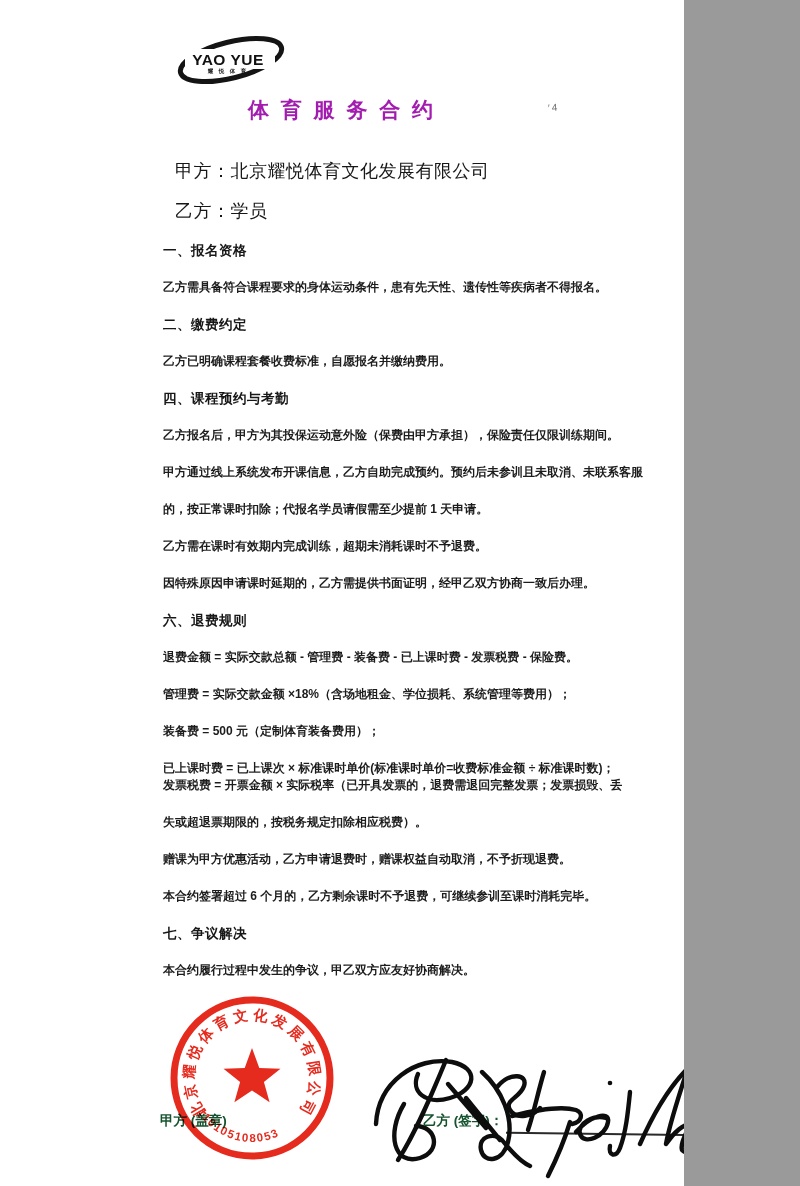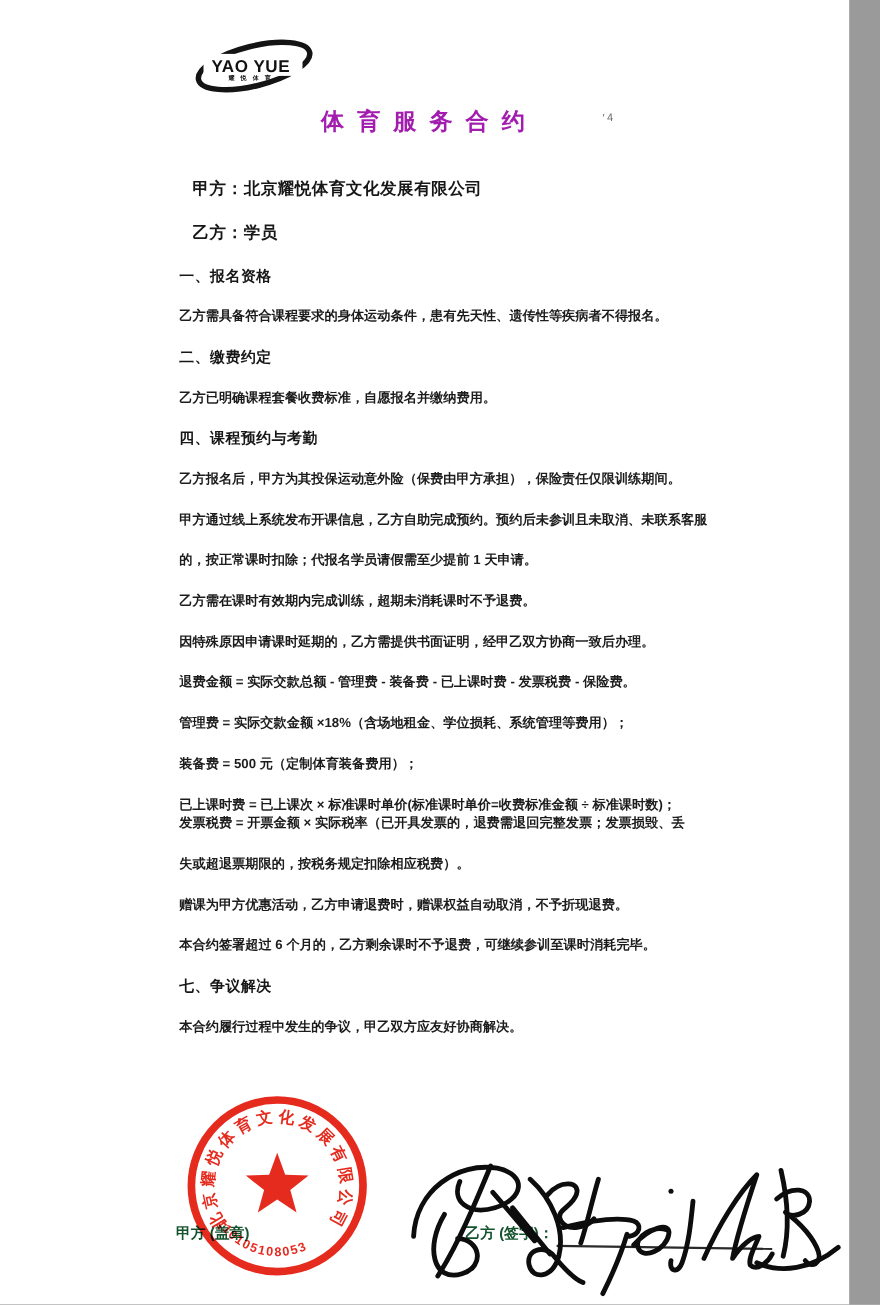--- a/index.html
+++ b/index.html
@@ -1,19 +1,19 @@
 <!DOCTYPE html>
 <html><head>
 <meta charset="utf-8">
 <style>
   * { margin:0; padding:0; box-sizing:border-box; }
   html,body { background:#9a9a9a; }
   .page {
     position:relative;
-    width:772px; height:1186px;
+    width:684px; height:1186px;
     background:#ffffff;
     overflow:hidden;
     font-family:"Liberation Sans", sans-serif;
     color:#171717;
   }
   
   .logo { position:absolute; left:172px; top:32px; width:118px; height:56px; }
   
   .doc-title {
     position:absolute; top:96px; left:50%; transform:translateX(-50%);
@@ -24,21 +24,21 @@
     position:absolute; left:548px; top:102px;
     font-size:10px; color:#444; letter-spacing:2px;
     transform:rotate(-4deg); opacity:.8;
   }
   
   .doc-body {
     position:absolute; left:163px; top:162px; width:500px;
   }
   .row { white-space:nowrap; }
   .row.party {
-    font-size:15px; font-weight:700; line-height:19px; margin-bottom:21px;
+    font-size:18px; font-weight:400; line-height:19px; margin-bottom:21px;
     letter-spacing:.5px;
     padding-left:12px;
   }
   .row.sec-heading {
     font-size:13.5px; font-weight:700; line-height:18px; margin-bottom:19px;
     letter-spacing:.5px;
   }
   .row.body-line {
     font-size:12px; font-weight:600; line-height:17px; margin-bottom:20px;
     color:#1c1c1c;
@@ -88,20 +88,21 @@
       <div class="row sec-heading">一、报名资格</div>
       <div class="row body-line">乙方需具备符合课程要求的身体运动条件，患有先天性、遗传性等疾病者不得报名。</div>
       <div class="row sec-heading">二、缴费约定</div>
       <div class="row body-line">乙方已明确课程套餐收费标准，自愿报名并缴纳费用。</div>
       <div class="row sec-heading">四、课程预约与考勤</div>
       <div class="row body-line">乙方报名后，甲方为其投保运动意外险（保费由甲方承担），保险责任仅限训练期间。</div>
       <div class="row body-line">甲方通过线上系统发布开课信息，乙方自助完成预约。预约后未参训且未取消、未联系客服</div>
       <div class="row body-line">的，按正常课时扣除；代报名学员请假需至少提前 1 天申请。</div>
       <div class="row body-line">乙方需在课时有效期内完成训练，超期未消耗课时不予退费。</div>
       <div class="row body-line">因特殊原因申请课时延期的，乙方需提供书面证明，经甲乙双方协商一致后办理。</div>
+      <div class="row sec-heading">六、退费规则</div>
       <div class="row body-line">退费金额 = 实际交款总额 - 管理费 - 装备费 - 已上课时费 - 发票税费 - 保险费。</div>
       <div class="row body-line">管理费 = 实际交款金额 ×18%（含场地租金、学位损耗、系统管理等费用）；</div>
       <div class="row body-line">装备费 = 500 元（定制体育装备费用）；</div>
       <div class="row body-line">已上课时费 = 已上课次 × 标准课时单价(标准课时单价=收费标准金额 ÷ 标准课时数)；</div>
       <div class="row body-line tight">发票税费 = 开票金额 × 实际税率（已开具发票的，退费需退回完整发票；发票损毁、丢</div>
       <div class="row body-line">失或超退票期限的，按税务规定扣除相应税费）。</div>
       <div class="row body-line">赠课为甲方优惠活动，乙方申请退费时，赠课权益自动取消，不予折现退费。</div>
       <div class="row body-line">本合约签署超过 6 个月的，乙方剩余课时不予退费，可继续参训至课时消耗完毕。</div>
       <div class="row sec-heading">七、争议解决</div>
       <div class="row body-line">本合约履行过程中发生的争议，甲乙双方应友好协商解决。</div>

